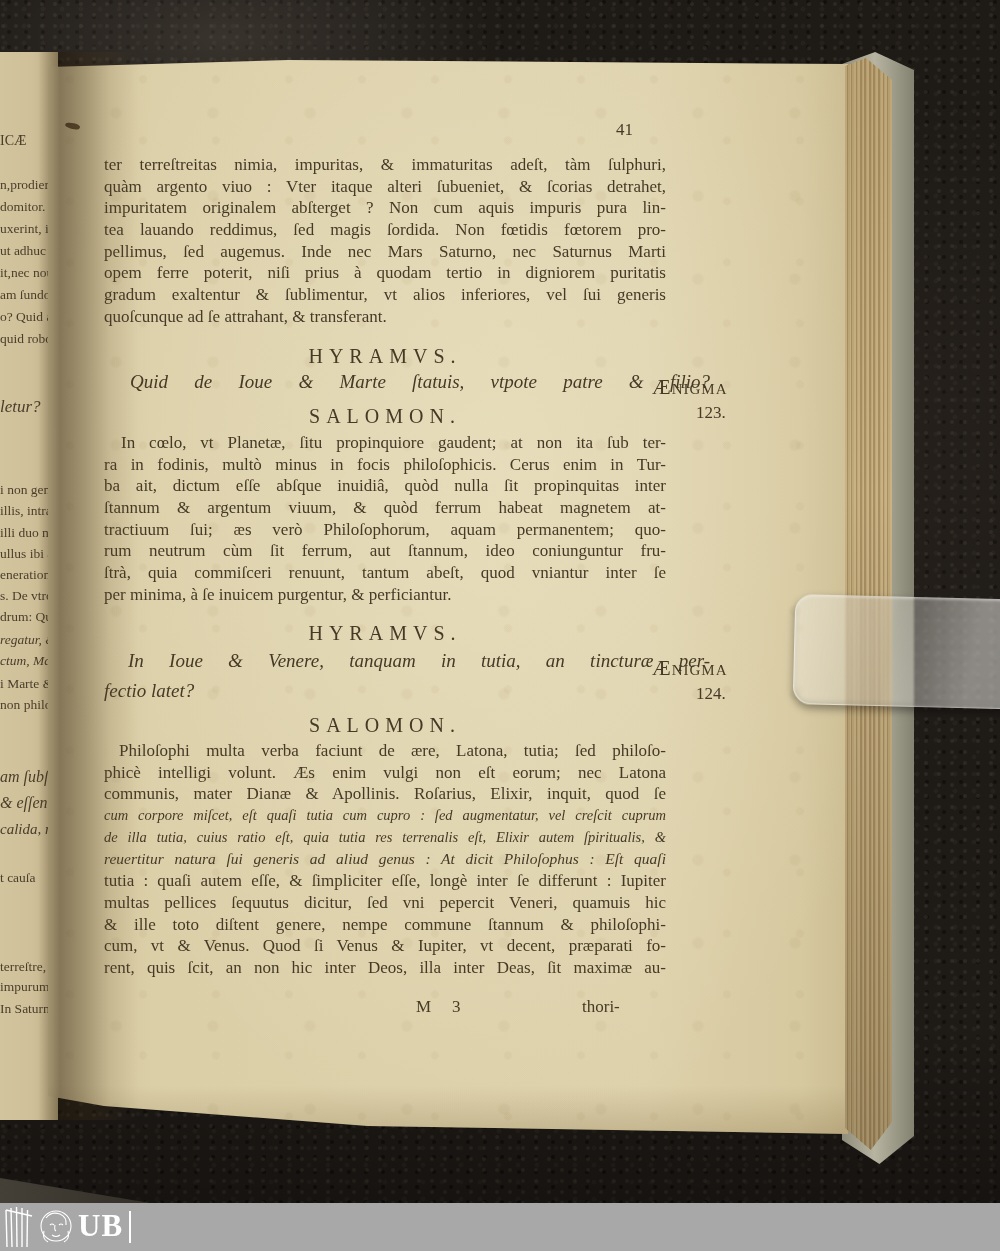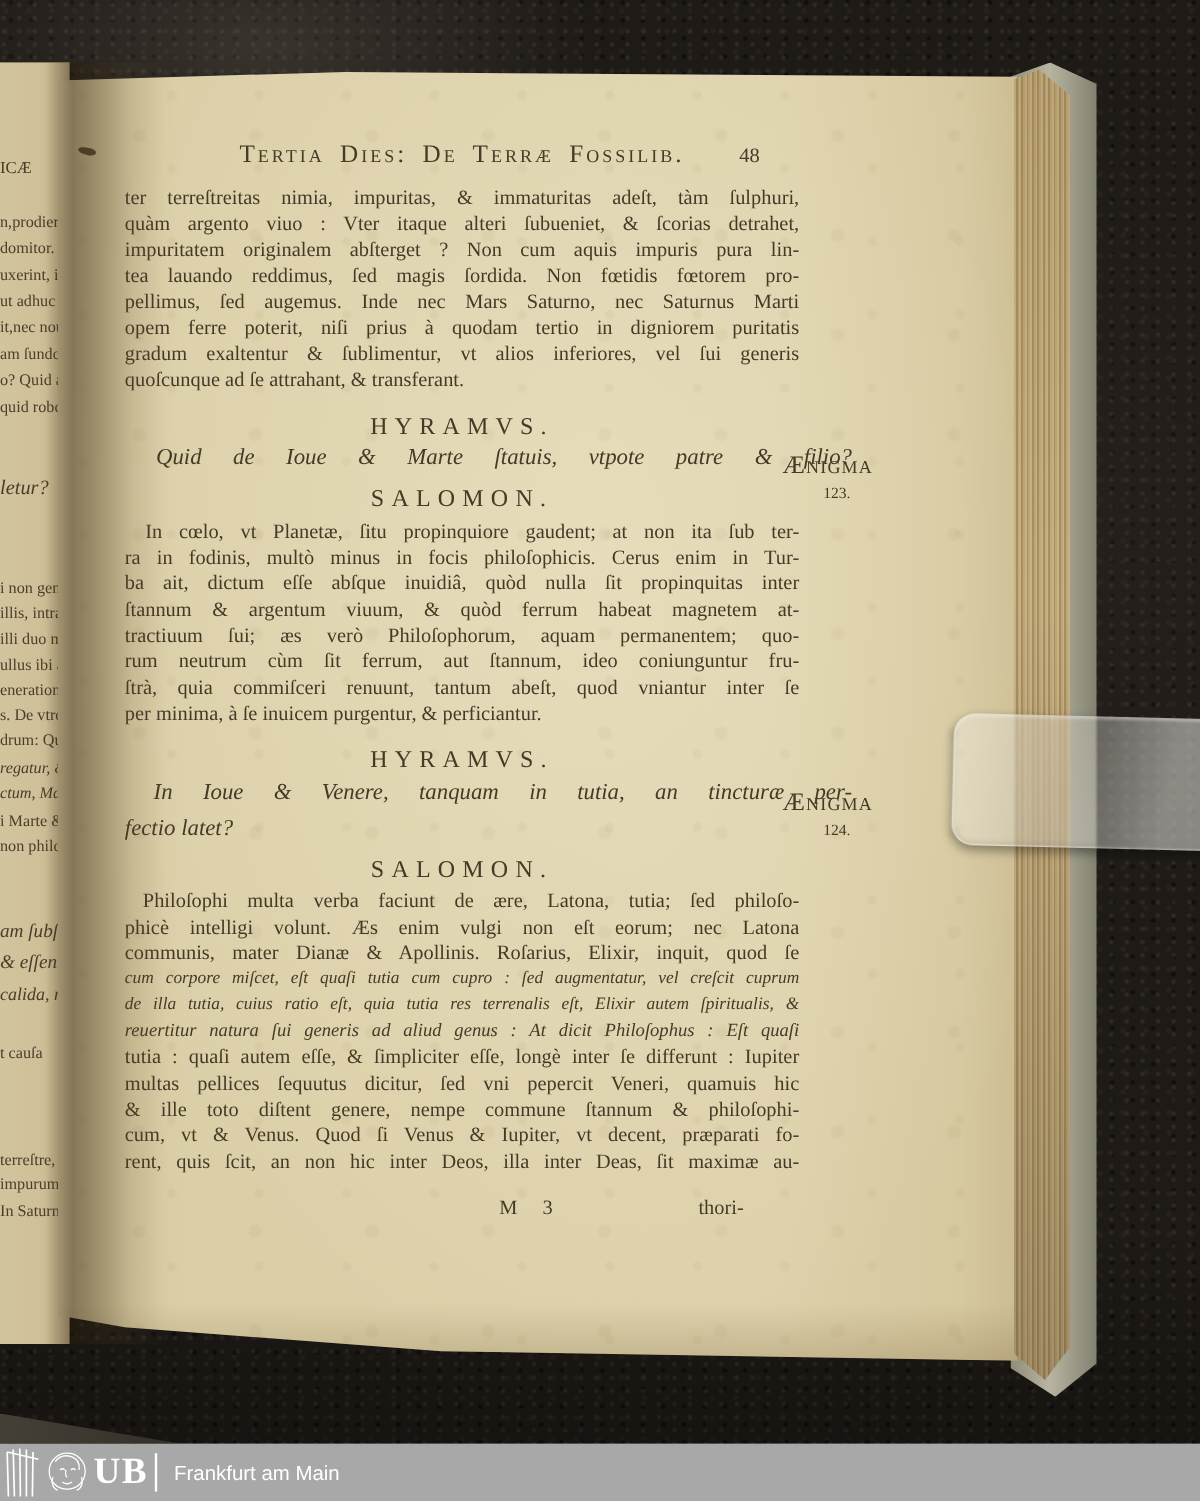--- a/index.html
+++ b/index.html
@@ -40,21 +40,21 @@
   .header-title{font-variant:small-caps;font-size:21px;letter-spacing:2.5px;word-spacing:5px;color:#473b26;}
   .page-number{position:absolute;left:568px;top:65px;font-size:17px;}
   .para{position:absolute;left:56px;width:562px;}
   .line{height:21.7px;line-height:21.7px;font-size:17px;text-align:justify;text-align-last:justify;overflow:visible;white-space:nowrap;}
   .line.short{text-align-last:left;}
   .speaker{position:absolute;left:56px;width:562px;text-align:center;font-size:20px;letter-spacing:6px;}
   .question{position:absolute;left:56px;width:606px;font-style:italic;font-size:19px;line-height:24px;text-align:justify;text-align-last:justify;white-space:nowrap;}
   .question.natural{text-align-last:left;}
   .margin-note{position:absolute;font-variant:small-caps;}
   .margin-note .mn-label{font-size:21px;letter-spacing:1px;}
-  .margin-note .mn-number{font-size:13px;margin-left:34px;margin-top:3px;}
+  .margin-note .mn-number{font-size:17px;margin-left:44px;margin-top:3px;}
   .sig-row{position:absolute;left:56px;top:942px;width:562px;font-size:17px;}
   .sig-m{position:absolute;left:312px;}
   .sig-n{position:absolute;left:348px;}
   .sig-catch{position:absolute;left:478px;font-family:Liberation Serif, serif;}
   
   .cover-edge{position:absolute;left:842px;top:52px;width:72px;height:1112px;z-index:1;
     background:linear-gradient(90deg,#8f8d7a,#b7b5a2 45%,#83816f);
     clip-path:polygon(0 12px,46% 0,100% 18px,100% 1084px,52% 1112px,0 1088px);}
   .fore-edge{position:absolute;left:845px;top:58px;width:47px;height:1092px;z-index:3;
     background:
@@ -117,24 +117,21 @@
       <div class="frag" style="top: 799px;">t cauſa</div>
       <div class="frag" style="top: 888px;">terreſtre, mul</div>
       <div class="frag" style="top: 908px;">impurum, m</div>
       <div class="frag" style="top: 930px;">In Saturno</div>
     </div>
 
   <div class="main-page">
     <div class="page-mottle"></div>
     <div class="speck"></div>
 
-    <div class="page-header">
-      <span class="header-title">Tertia Dies: De Terræ Fossilib.</span>
-    </div>
-    <div class="page-number">48</div>
+    <div class="page-number">41</div>
 
     <div class="para" style="top:99px">
 
     <div class="line">ter terreſtreitas nimia, impuritas, &amp; immaturitas adeſt, tàm ſulphuri,</div>
         <div class="line">quàm argento viuo : Vter itaque alteri ſubueniet, &amp; ſcorias detrahet,</div>
         <div class="line">impuritatem originalem abſterget ? Non cum aquis impuris pura lin-</div>
         <div class="line">tea lauando reddimus, ſed magis ſordida.  Non fœtidis fœtorem pro-</div>
         <div class="line">pellimus, ſed augemus.  Inde nec Mars Saturno, nec Saturnus Marti</div>
         <div class="line">opem ferre poterit, niſi prius à quodam tertio in digniorem puritatis</div>
         <div class="line">gradum exaltentur &amp; ſublimentur, vt alios inferiores, vel ſui generis</div>
@@ -218,17 +215,16 @@
         <circle cx="20" cy="21" r="15"></circle>
         <path d="M10 13 q5 -7 14 -4 q7 3 6 11"></path>
         <path d="M14 20 q2 -2 4 0 M23 20 q2 -2 4 0"></path>
         <path d="M19 20 q-1 5 1 6 M16 30 q4 3 8 0"></path>
         <path d="M8 26 q-2 8 4 11 M32 26 q2 8 -4 11"></path>
       </g>
     </svg>
     <div class="ub-mark">UB</div>
     <div class="logo-divider"></div>
     <div class="footer-text">
-      <div>Frankfurt am Main</div>
     </div>
   </div>
 
 </div>
 
 </body></html>

